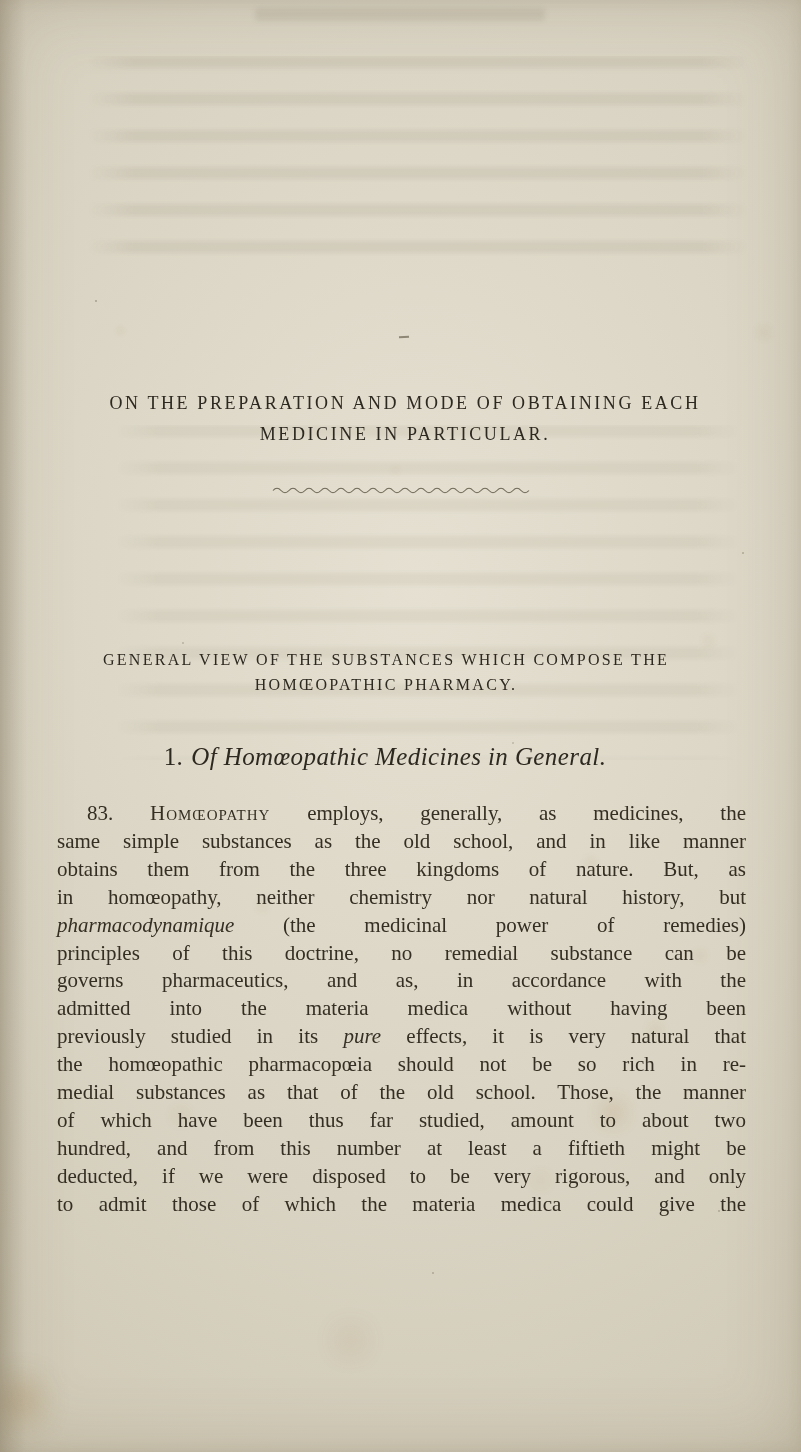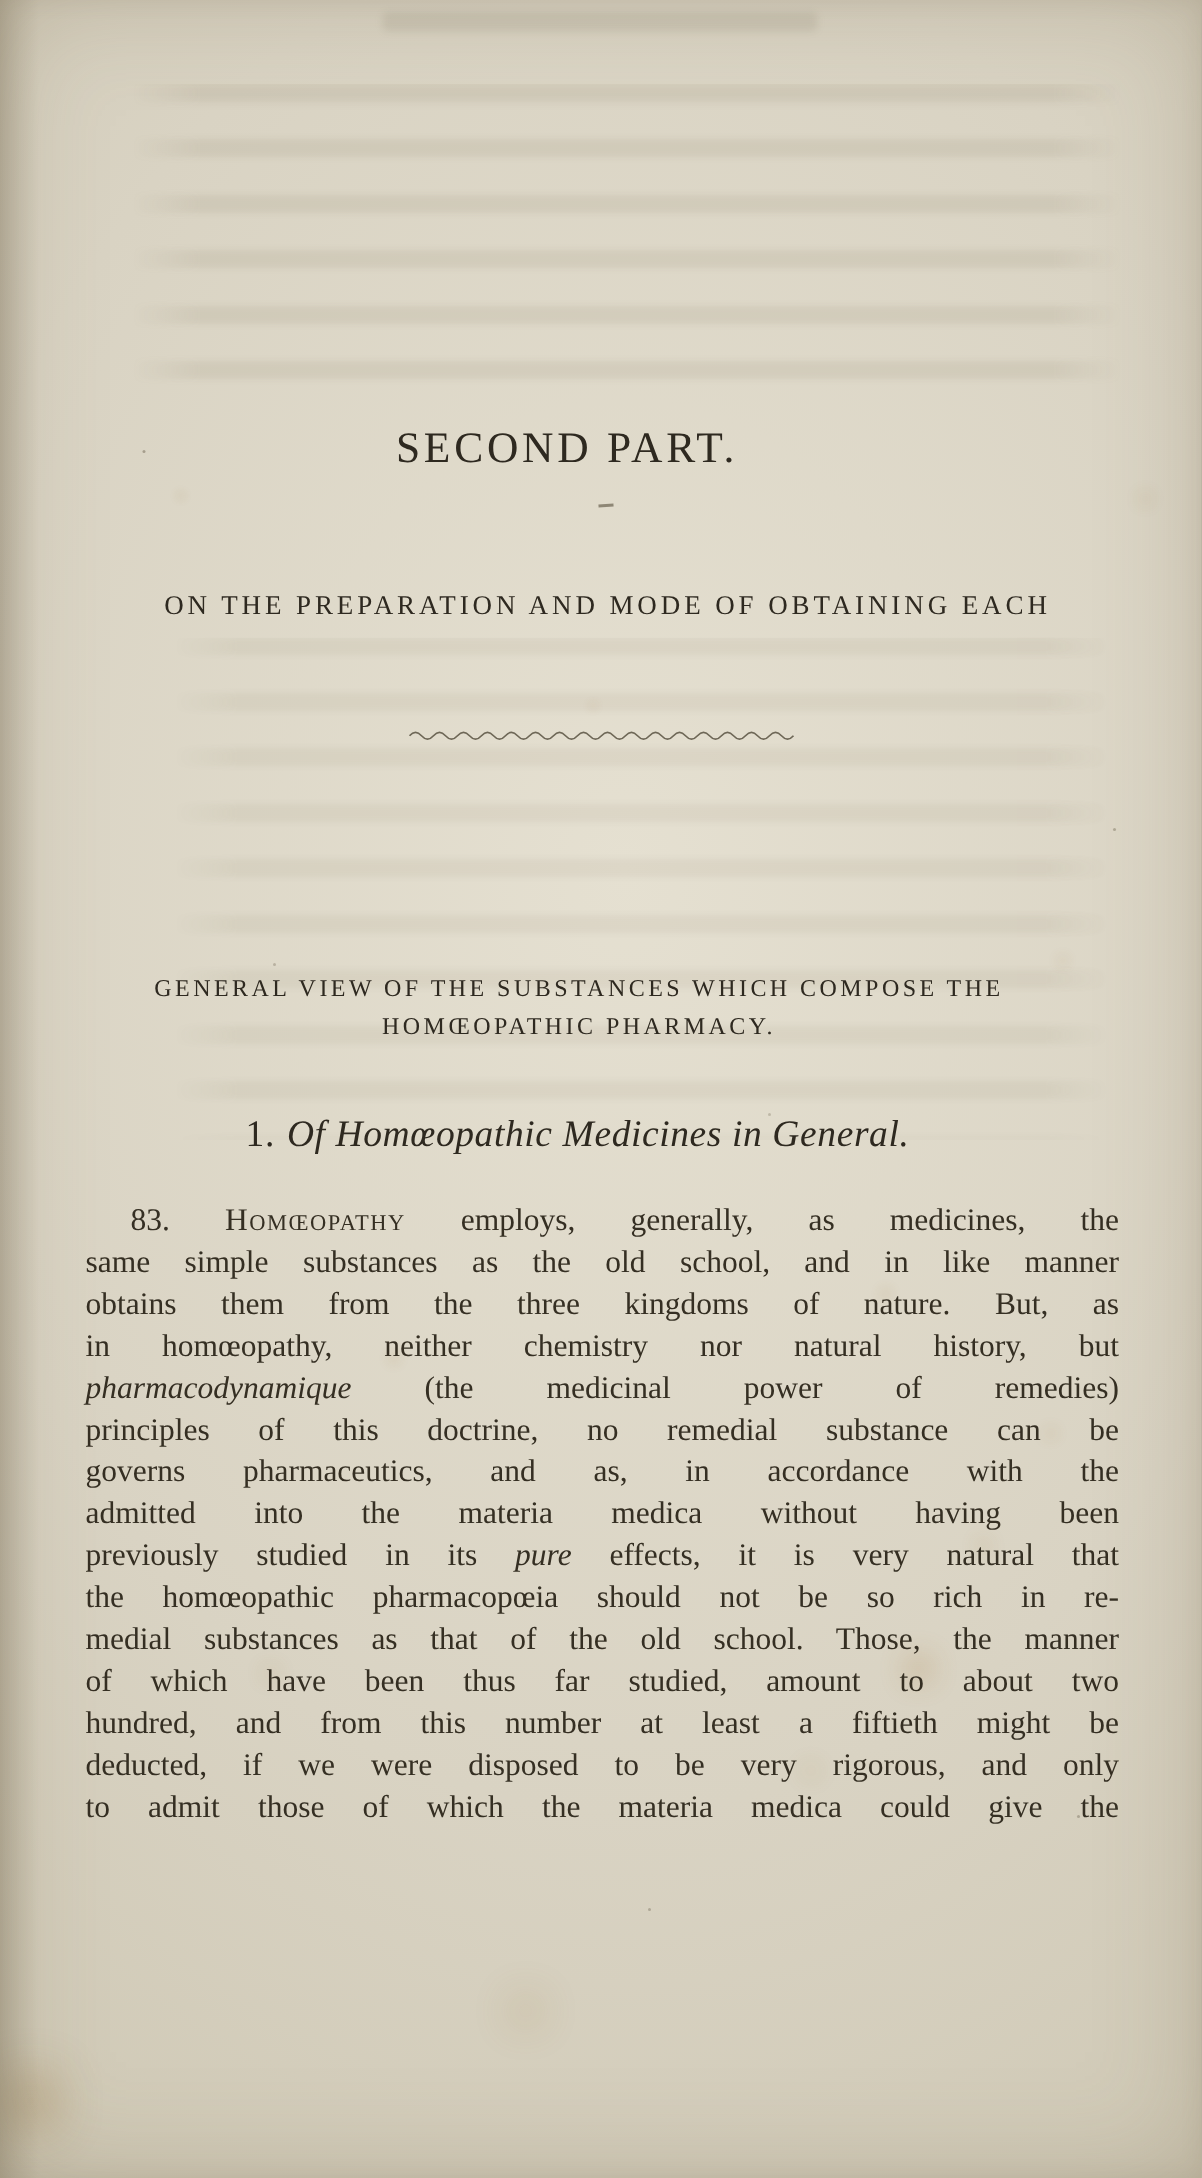--- a/index.html
+++ b/index.html
@@ -124,26 +124,26 @@
 <body>
 
 <div class="page">
 
   <div class="ghost-head" style="top:8px;left:255px;width:290px;height:13px;"></div>
   <div class="ghost" style="top:56px;left:88px;width:660px;height:212px;"></div>
   <div class="ghost" style="top:425px;left:115px;width:625px;height:335px;opacity:.75;"></div>
   <div class="stains"></div>
   <div class="specks"></div>
 
-  <div class="h-center part-title">SECOND PART.</div>
 
   <div class="orn-dash"></div>
 
   <div class="h-center part-subtitle">
     <div>ON THE PREPARATION AND MODE OF OBTAINING EACH</div>
+    <div>MEDICINE IN PARTICULAR.</div>
   </div>
 
   <svg class="wavy" width="258" height="9" viewBox="0 0 258 9">
     <path d="M1,4.5 q4,-4.5 8,0 t8,0 t8,0 t8,0 t8,0 t8,0 t8,0 t8,0 t8,0 t8,0 t8,0 t8,0 t8,0 t8,0 t8,0 t8,0 t8,0 t8,0 t8,0 t8,0 t8,0 t8,0 t8,0 t8,0 t8,0 t8,0 t8,0 t8,0 t8,0 t8,0 t8,0 t8,0" fill="none" stroke="#554e3d" stroke-width="1.1"></path>
   </svg>
 
 
   <div class="h-center chapter-subtitle">
     <div>GENERAL VIEW OF THE SUBSTANCES WHICH COMPOSE THE</div>
     <div>HOMŒOPATHIC PHARMACY.</div>

